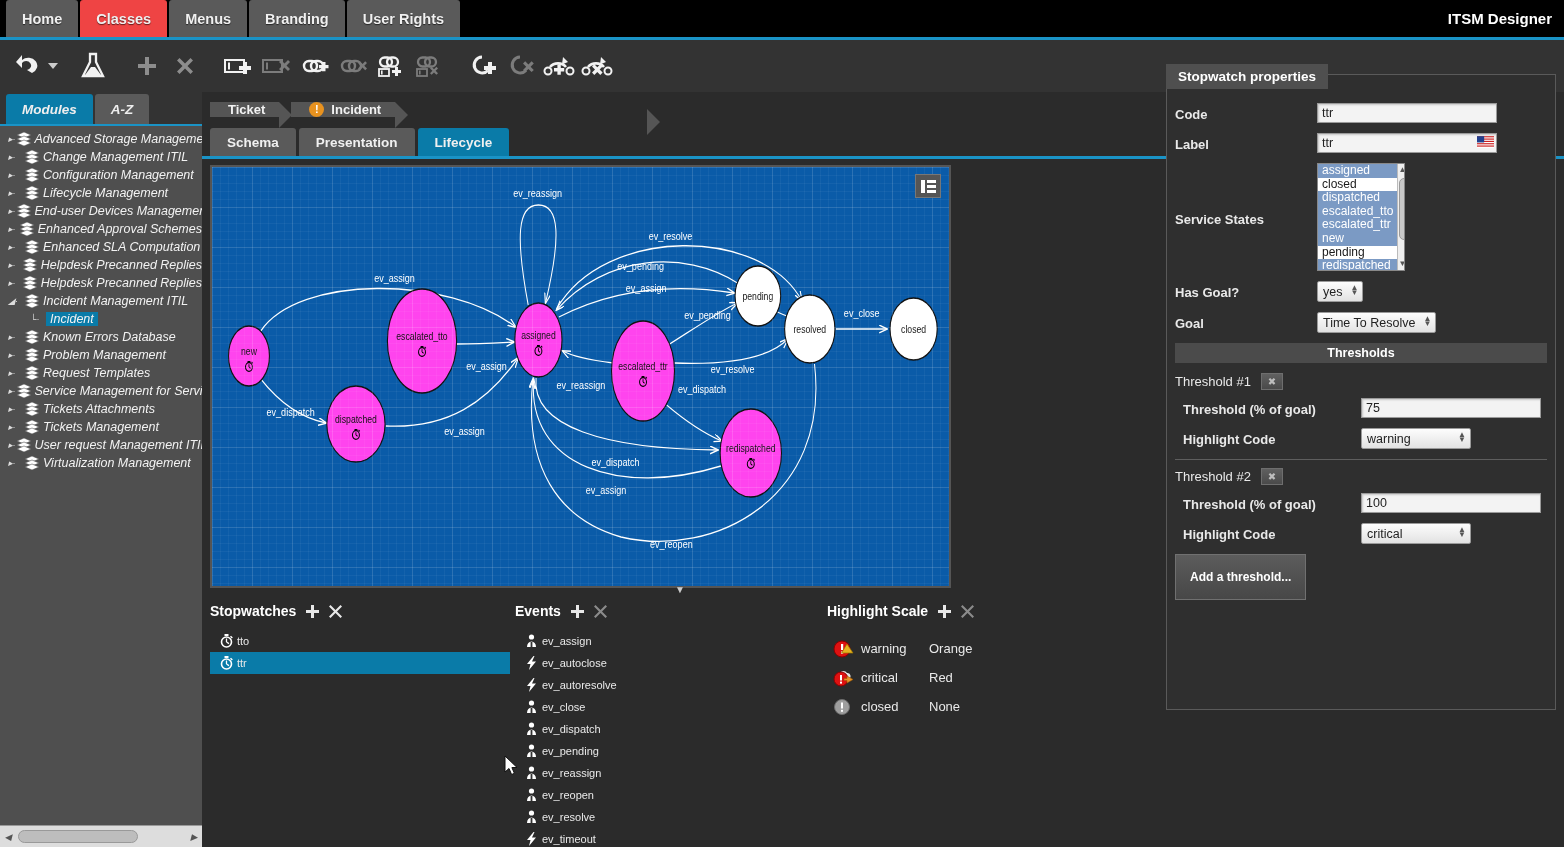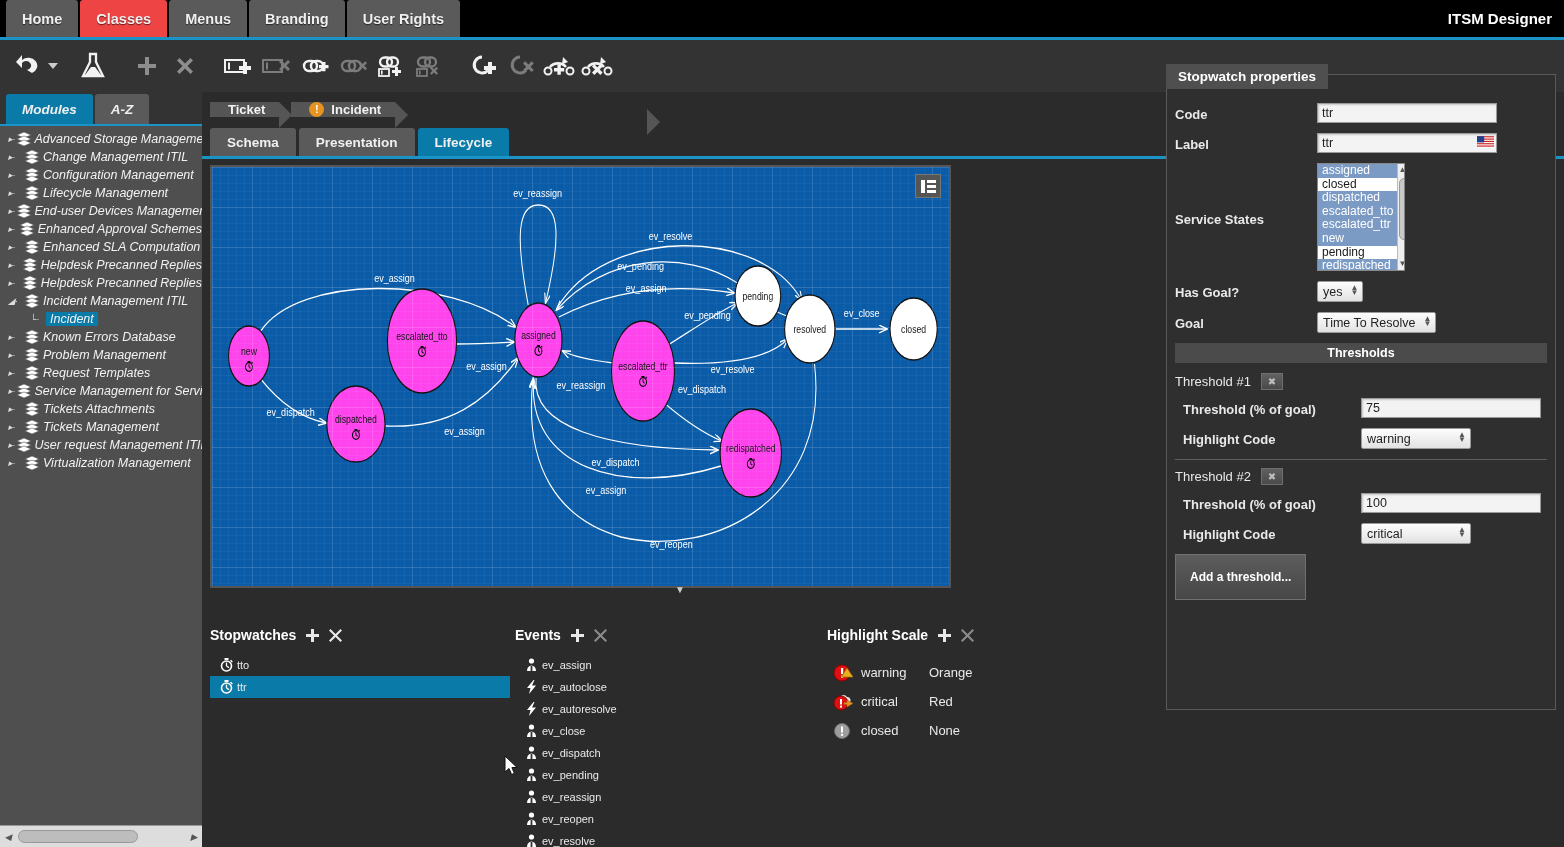--- a/index.html
+++ b/index.html
@@ -97,21 +97,21 @@
       repeating-linear-gradient(to right, rgba(255,255,255,.10) 0 1px, transparent 1px 40px),
       repeating-linear-gradient(to bottom, rgba(255,255,255,.10) 0 1px, transparent 1px 40px),
       repeating-linear-gradient(to right, rgba(255,255,255,.045) 0 1px, transparent 1px 8px),
       repeating-linear-gradient(to bottom, rgba(255,255,255,.045) 0 1px, transparent 1px 8px);
   }
   #listbtn { position:absolute; right:8px; top:7px; width:26px; height:24px; background:#555; border:1px solid #777;
              display:flex;align-items:center;justify-content:center; cursor:pointer; }
   #canvasgrip { position:absolute; left:50%; bottom:-1px; transform:translateX(-50%); color:#ccc; font-size:10px; cursor:ns-resize; }
 
   
-  .panel { position:absolute; top:508px;margin-top:24px; }
+  .panel { position:absolute; top:508px; }
   .phead { display:flex; align-items:center; font-size:14px; font-weight:bold; color:#fff; height:22px; }
   .pbtn { margin-left:10px; cursor:pointer; display:flex; align-items:center; }
   .plist { margin-top:8px; }
   .prow { display:flex; align-items:center; height:22px; font-size:11px; color:#e9e9e9; padding-left:5px; cursor:pointer; }
   .prow.sel { background:#0a7ba8; }
   .prow .ricon { width:22px; display:flex; align-items:center; justify-content:center; flex:0 0 auto; }
   .hrow { display:flex; align-items:center; height:29px; font-size:13px; color:#e9e9e9; }
   .hrow .hic { width:34px; display:flex; align-items:center; justify-content:center; }
   .hrow .hname { width:68px; }
   #cursor { position:absolute; left:302px; top:663px; pointer-events:none; }

